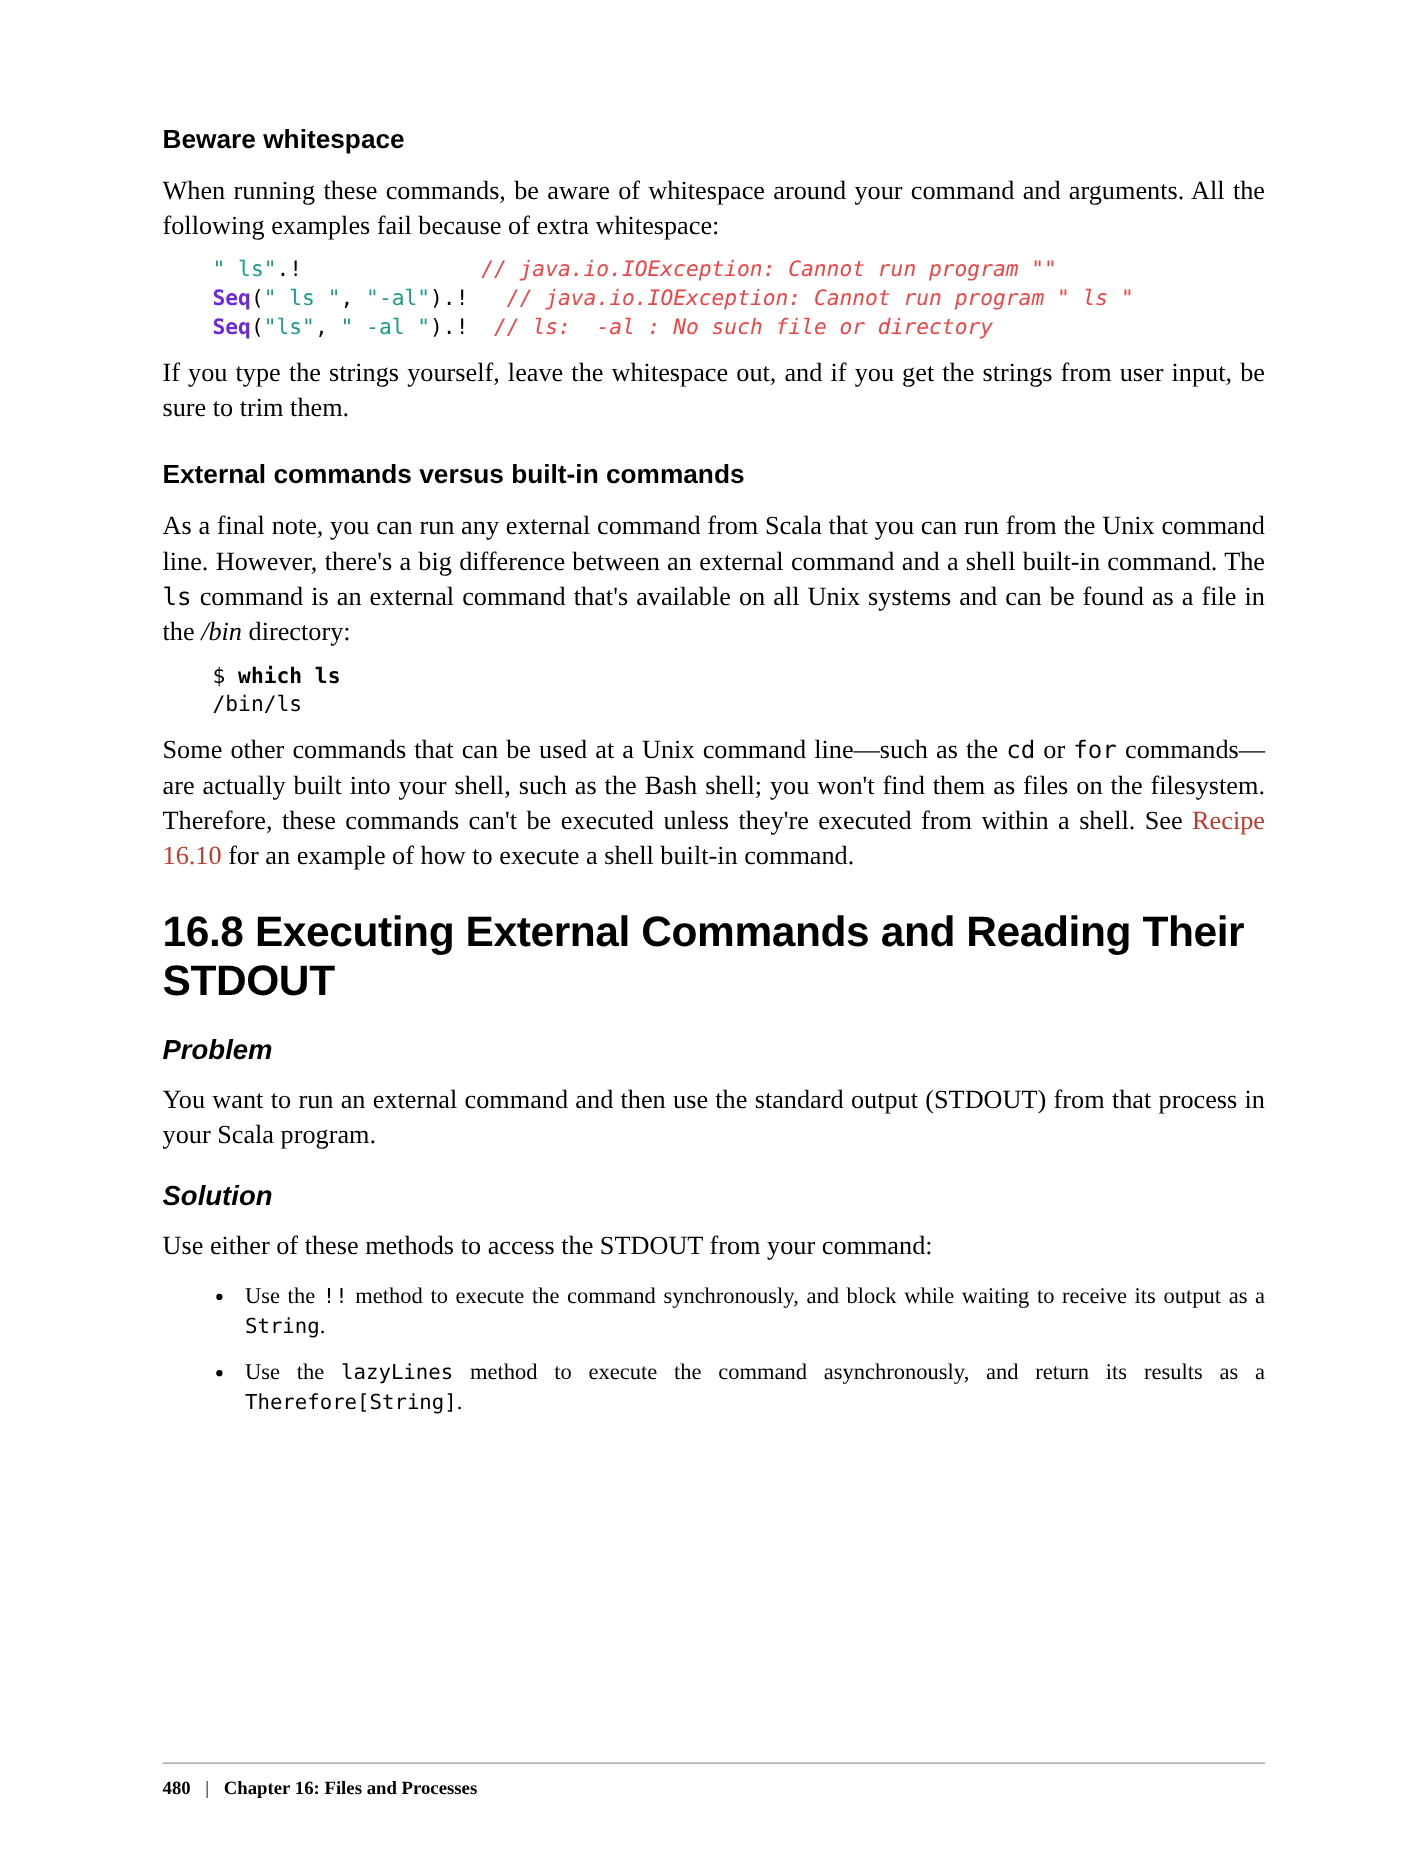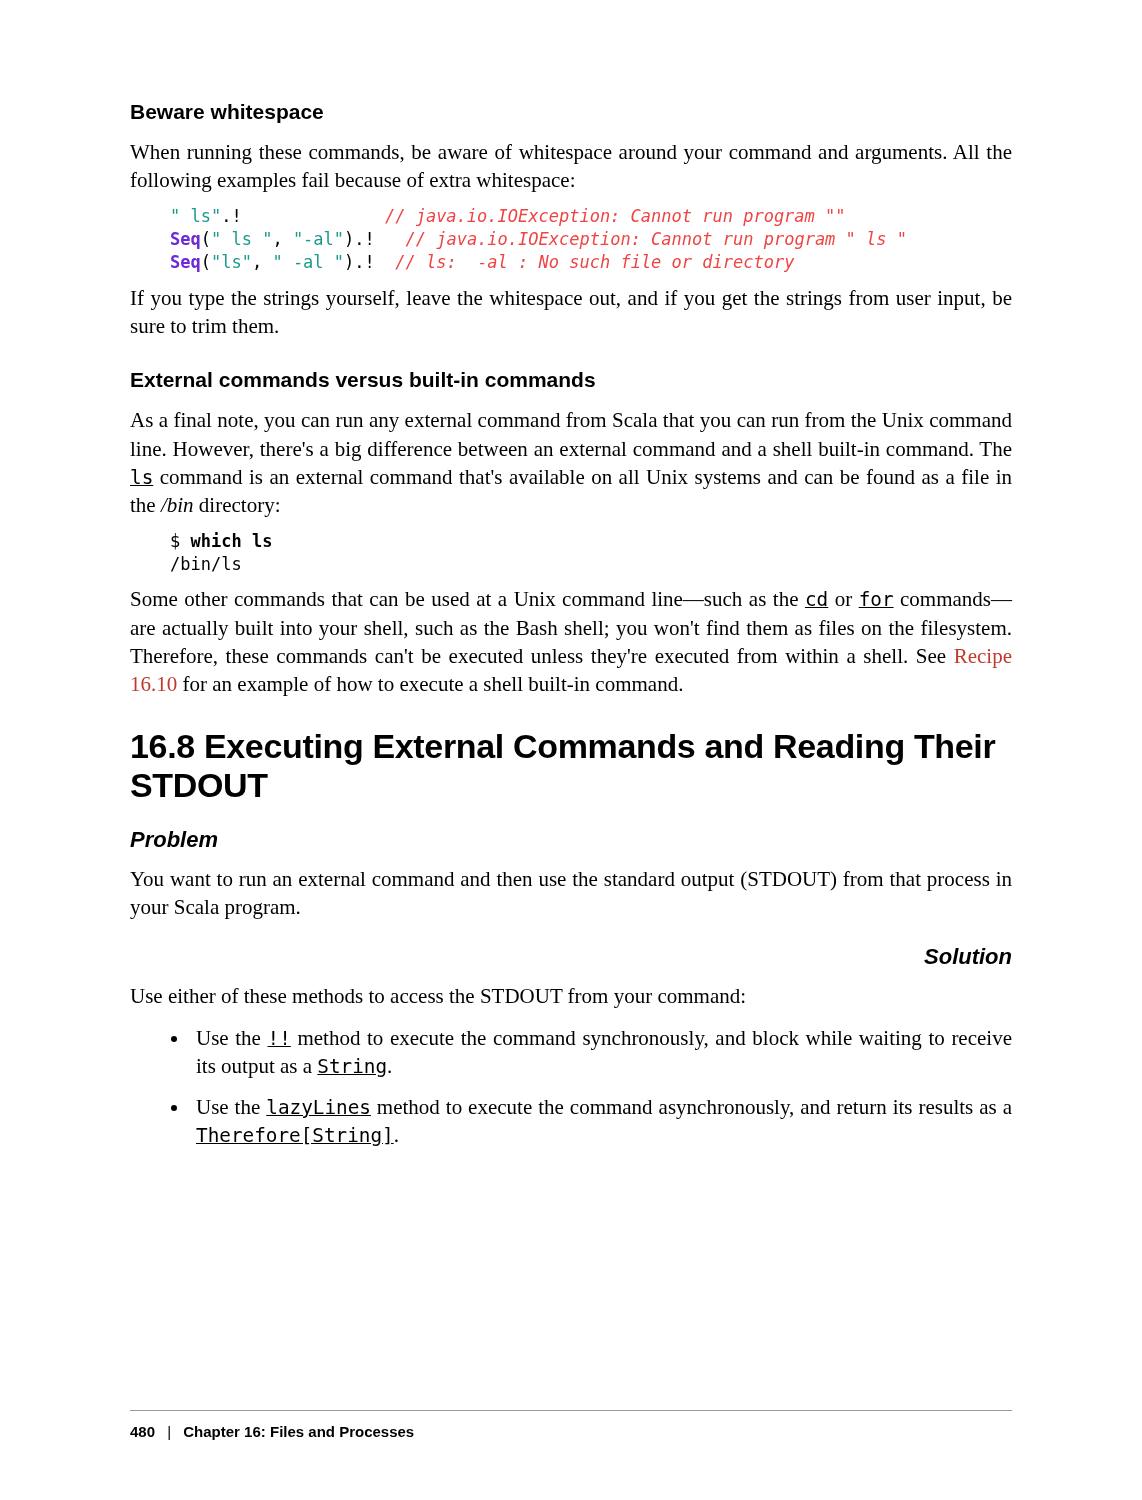--- a/index.html
+++ b/index.html
@@ -27,21 +27,20 @@
     pre.code {
       font-family: 'Menlo', 'Consolas', monospace;
       font-size: 17px;
       line-height: 1.35;
       margin: 8px 0 10px 40px;
       white-space: pre;
     }
     code.inline {
       font-family: 'Menlo', 'Consolas', monospace;
       font-size: 0.92em;
-      text-decoration: underline;
     }
     .tok-str { color: #1a9b8c; }
     .tok-key { color: #6d28d9; font-weight: bold; }
     .tok-comment { color: #ef4444; font-style: italic; }
     .tok-bold { font-weight: bold; }
     em.italic { font-style: italic; }
     h1.section-title {
       font-family: 'Helvetica Neue', Arial, sans-serif;
       font-weight: 700;
       font-size: 34px;
@@ -57,34 +56,34 @@
       margin-top: 8px;
       margin-bottom: 12px;
       font-style: italic;
     }
     a.link { color: #c0392b; text-decoration: none; }
     ul.bullets {
       margin: 14px 0 0 60px;
       padding: 0;
     }
     ul.bullets li {
-      font-size: 21px;
+      font-size: 18px;
       line-height: 1.35;
       text-align: justify;
       margin-bottom: 12px;
       padding-left: 6px;
     }
     .footer {
       position: absolute;
       bottom: 60px;
       left: 130px;
       right: 130px;
       border-top: 1px solid #999;
       padding-top: 12px;
-      font-family: Liberation Sans, sans-serif;
+      font-family: Liberation Serif, serif;
       font-size: 15px;
       font-weight: 600;
     }
     .footer .sep { margin: 0 8px; font-weight: normal; }
   </style>
 </head>
 <body>
 
 <h3 class="subsection">Beware whitespace</h3>
 
@@ -108,21 +107,21 @@
 <p class="body">
   <span>Some other commands that can be used at a Unix command line—such as the </span><code class="inline">cd</code><span> or </span><code class="inline">for</code><span> commands—are actually built into your shell, such as the Bash shell; you won't find them as files on the filesystem. Therefore, these commands can't be executed unless they're executed from within a shell. See </span><a class="link">Recipe 16.10</a><span> for an example of how to execute a shell built-in command.</span>
 </p>
 
 <h1 class="section-title">16.8 Executing External Commands and Reading Their STDOUT</h1>
 
 <h2 class="subheading">Problem</h2>
 
 <p class="body">You want to run an external command and then use the standard output (STDOUT) from that process in your Scala program.</p>
 
-<h2 class="subheading" style="margin-top:22px;text-align:right;">Solution</h2>
+<h2 class="subheading" style="margin-top:22px;">Solution</h2>
 
 <p class="body">Use either of these methods to access the STDOUT from your command:</p>
 
 <ul class="bullets">
   <li>
     <span>Use the </span><code class="inline">!!</code><span> method to execute the command synchronously, and block while waiting to receive its output as a </span><code class="inline">String</code><span>.</span>
   </li>
   <li>
     <span>Use the </span><code class="inline">lazyLines</code><span> method to execute the command asynchronously, and return its results as a </span><code class="inline">Therefore[String]</code><span>.</span>
   </li>

